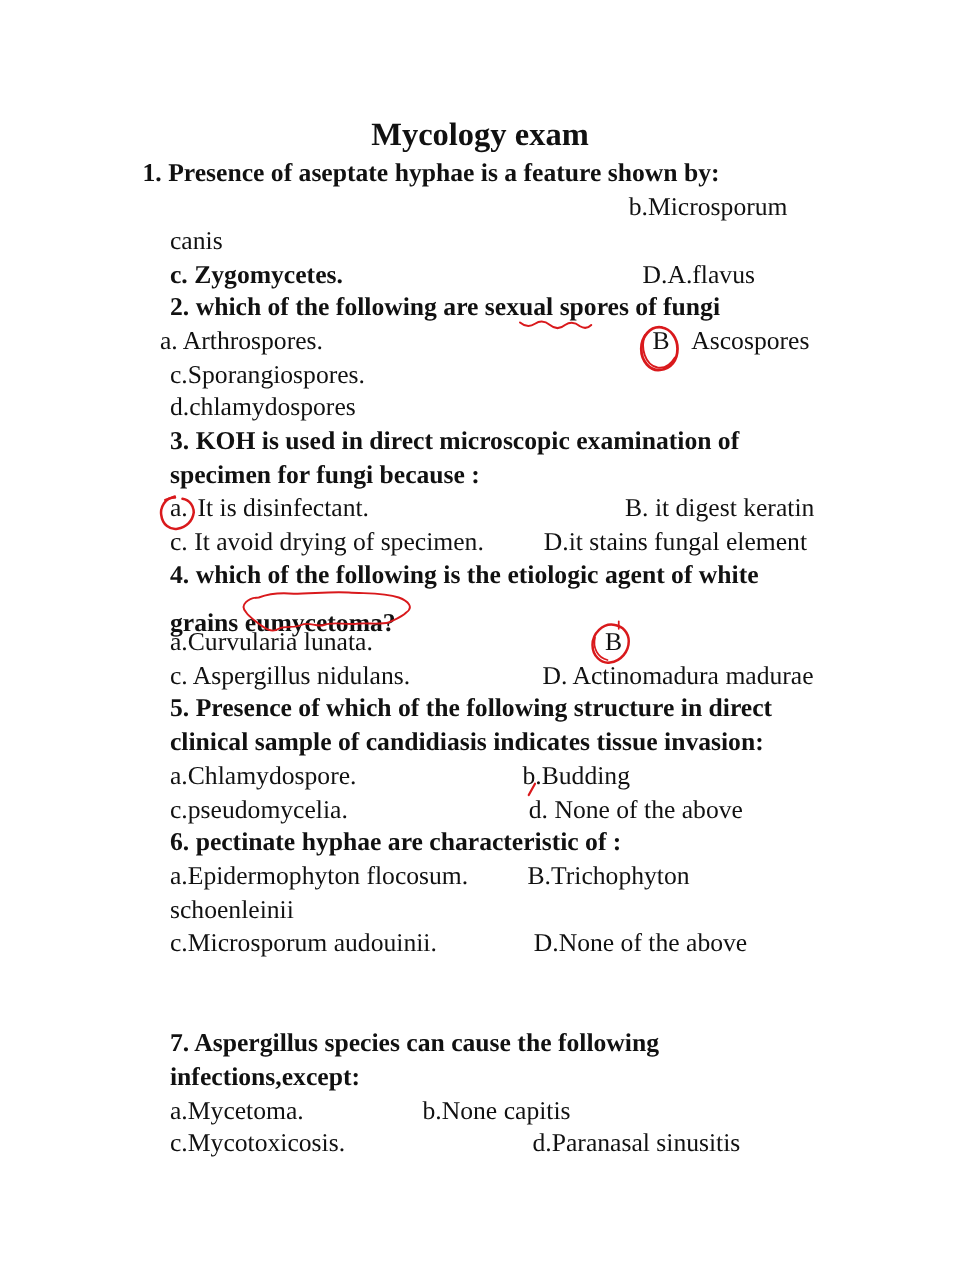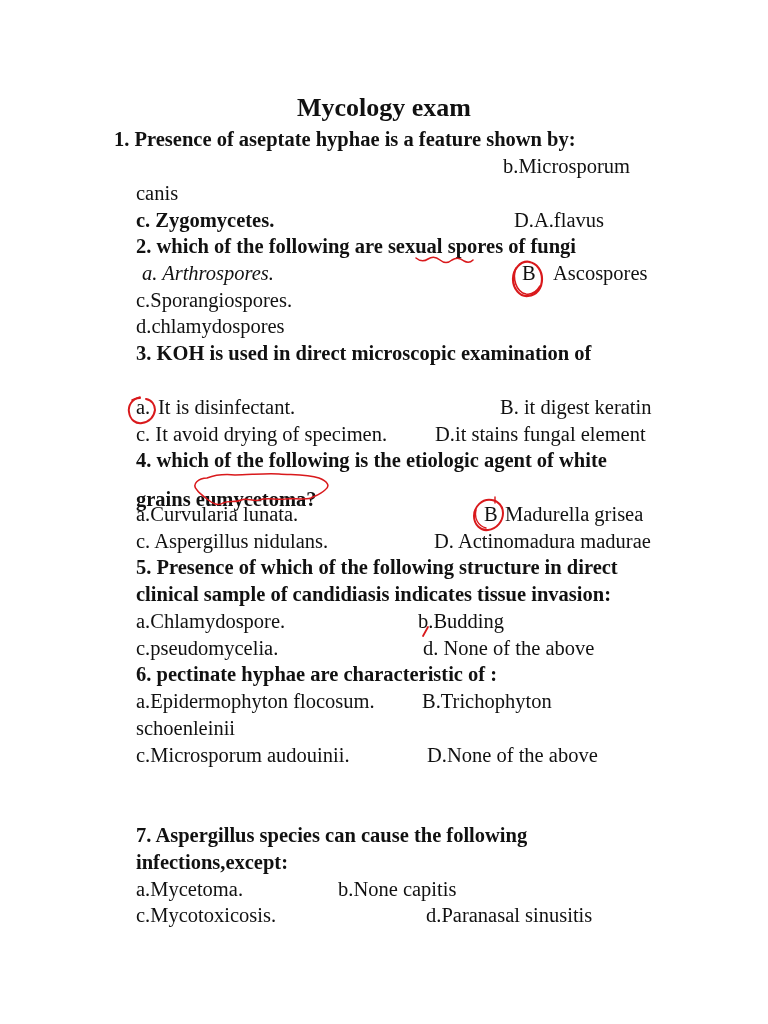--- a/index.html
+++ b/index.html
@@ -33,46 +33,46 @@
   <div class="line" style="left:136px; top:180px;">canis</div>
   <div class="line b" style="left:136px; top:207px;">c. Zygomycetes.</div>
   <div class="line" style="left:514px; top:207px;">D.A.flavus</div>
 
   <div class="line b" style="left:136px; top:233px;">
     <span>2.</span>
     <span>which of the following are</span>
     <span>sexual</span>
     <span>spores of fungi</span>
   </div>
-  <div class="line" style="left:142px; top:260px;font-style:italic;">a. Arthrospores.</div>
+  <div class="line" style="left:128px; top:260px;">a. Arthrospores.</div>
   <div class="line" style="left:522px; top:260px;">B</div>
   <div class="line" style="left:553px; top:260px;">Ascospores</div>
   <div class="line" style="left:136px; top:287px;">c.Sporangiospores.</div>
   <div class="line" style="left:136px; top:313px;">d.chlamydospores</div>
 
   <div class="line b" style="left:136px; top:340px;">
     <span>3.</span>
     <span>KOH is used in direct microscopic examination of</span>
   </div>
+  <div class="line b" style="left:136px; top:367px;">specimen for fungi because :</div>
   <div class="line" style="left:136px; top:394px;">a.</div>
   <div class="line" style="left:158px; top:394px;">It is disinfectant.</div>
   <div class="line" style="left:500px; top:394px;">B. it digest keratin</div>
   <div class="line" style="left:136px; top:421px;">c. It avoid drying of specimen.</div>
   <div class="line" style="left:435px; top:421px;">D.it stains fungal element</div>
 
   <div class="line b" style="left:136px; top:447px;">
     <span>4.</span>
     <span>which of the following is the etiologic agent of white</span>
   </div>
   <div class="line b" style="left:136px; top:474px;margin-top:12px;">
     <span>grains</span><span> </span><span>eumycetoma</span><span>?</span>
   </div>
   <div class="line" style="left:136px; top:501px;">a.Curvularia lunata.</div>
   <div class="line" style="left:484px; top:501px;">B</div>
-  <div class="line" style="left:505px; top:501px;">Madurella grisea</div>
   <div class="line" style="left:136px; top:528px;">c. Aspergillus nidulans.</div>
   <div class="line" style="left:434px; top:528px;">D. Actinomadura madurae</div>
 
   <div class="line b" style="left:136px; top:554px;">
     <span>5.</span>
     <span>Presence of which of the following structure in direct</span>
   </div>
   <div class="line b" style="left:136px; top:581px;">clinical sample of candidiasis indicates tissue invasion:</div>
   <div class="line" style="left:136px; top:608px;">a.Chlamydospore.</div>
   <div class="line" style="left:418px; top:608px;">b.Budding</div>

